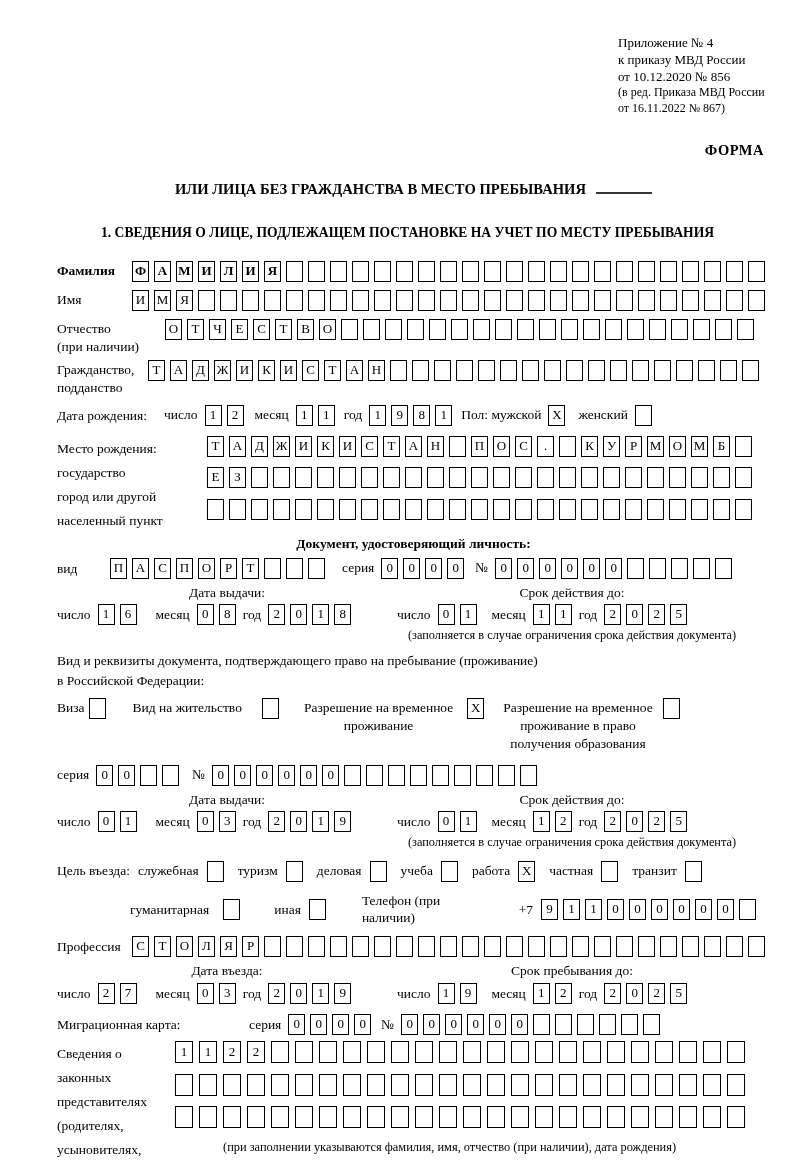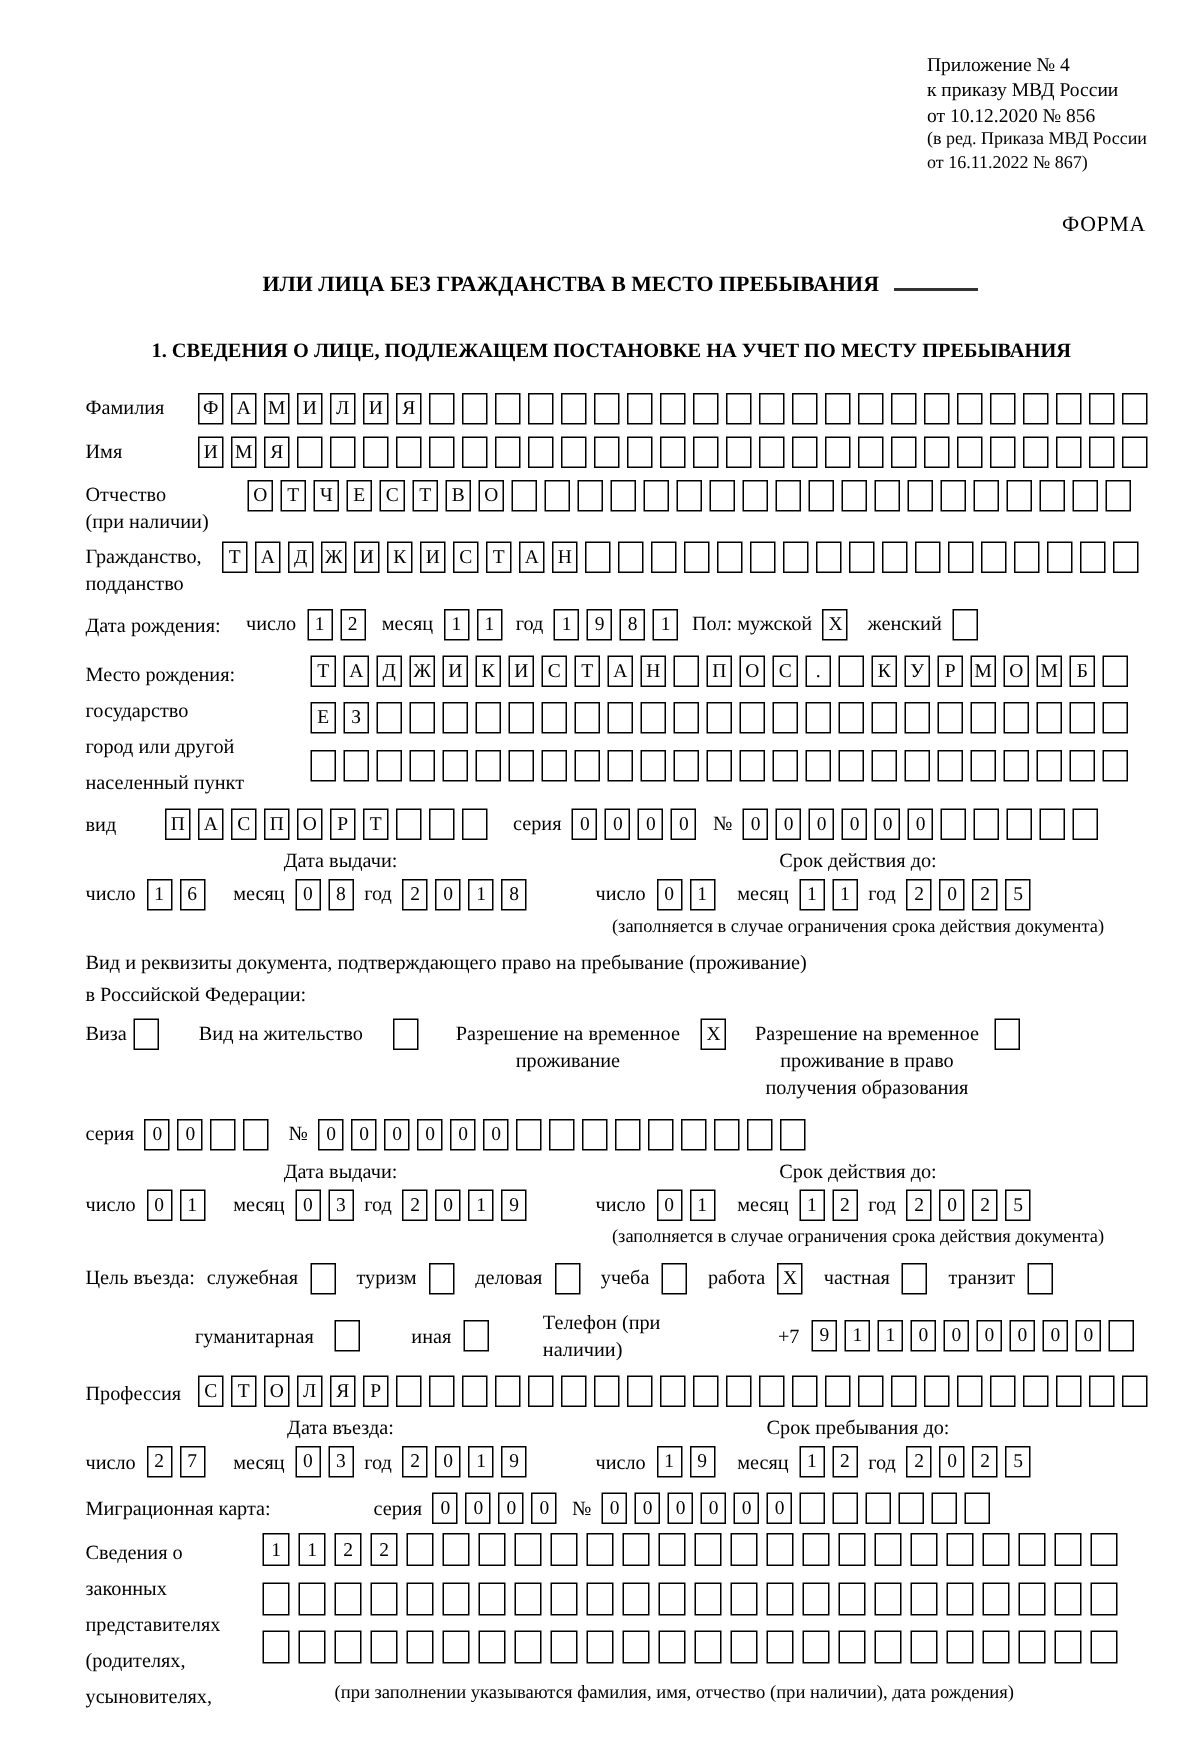--- a/index.html
+++ b/index.html
@@ -16,21 +16,21 @@
   .cell {
     display:inline-block; width:17px; height:21px; flex:0 0 17px;
     border:1.5px solid #000; margin-right:5px;
     text-align:center; font-size:13px; line-height:18px;
     font-family:"Liberation Serif","DejaVu Serif",serif;
   }
   .big .cell { width:18px; flex:0 0 18px; height:22px; margin-right:6px; line-height:19px; }
 
   .top-note { margin-left:561px; font-size:13px; }
   .top-note .sub { font-size:12px; }
-  .forma { text-align:right; padding-right:6px; margin-top:24px; font-weight:normal; font-size:14.5px; letter-spacing:0.5px; }
+  .forma { text-align:right; padding-right:6px; margin-top:24px; font-weight:bold; font-size:14.5px; letter-spacing:0.5px; }
 
   .title { text-align:center; margin-top:20px; font-weight:bold; font-size:14.6px; }
   .title-underline { display:inline-block; width:56px; border-bottom:2.2px solid #333; height:14px; margin-left:10px; }
 
   .sect { margin-top:24px; font-weight:bold; font-size:13.6px; text-align:center; white-space:nowrap; margin-left:-12px; }
 
   .frow { display:flex; align-items:flex-start; margin-top:8px; }
   .lbl { flex:0 0 auto; padding-top:1px; }
   .w75  { width:75px; }
   .w108 { width:108px; }
@@ -84,21 +84,21 @@
   </div>
 
   <div class="forma">ФОРМА</div>
 
   <div class="title">
     <div><span>ИЛИ ЛИЦА БЕЗ ГРАЖДАНСТВА В МЕСТО ПРЕБЫВАНИЯ</span><span class="title-underline"></span></div>
   </div>
 
   <div class="sect">1. СВЕДЕНИЯ О ЛИЦЕ, ПОДЛЕЖАЩЕМ ПОСТАНОВКЕ НА УЧЕТ ПО МЕСТУ ПРЕБЫВАНИЯ</div>
 
-  <div class="frow" style="margin-top:20px;">
+  <div class="frow" style="margin-top:20px;font-weight:bold;">
     <span class="lbl w75">Фамилия</span>
     <span class="cells">
         <span class="cell">Ф</span>
         <span class="cell">А</span>
         <span class="cell">М</span>
         <span class="cell">И</span>
         <span class="cell">Л</span>
         <span class="cell">И</span>
         <span class="cell">Я</span>
         <span class="cell"></span>
@@ -358,20 +358,21 @@
           <span class="cell"></span>
           <span class="cell"></span>
           <span class="cell"></span>
           <span class="cell"></span>
           <span class="cell"></span>
           <span class="cell"></span>
         </span>
     </span>
   </div>
 
+  <div class="doc-head">Документ, удостоверяющий личность:</div>
 
   <div class="frow" style="margin-top:5px; align-items:center;">
     <span class="lbl w53">вид</span>
     <span class="cells">
         <span class="cell">П</span>
         <span class="cell">А</span>
         <span class="cell">С</span>
         <span class="cell">П</span>
         <span class="cell">О</span>
         <span class="cell">Р</span>

